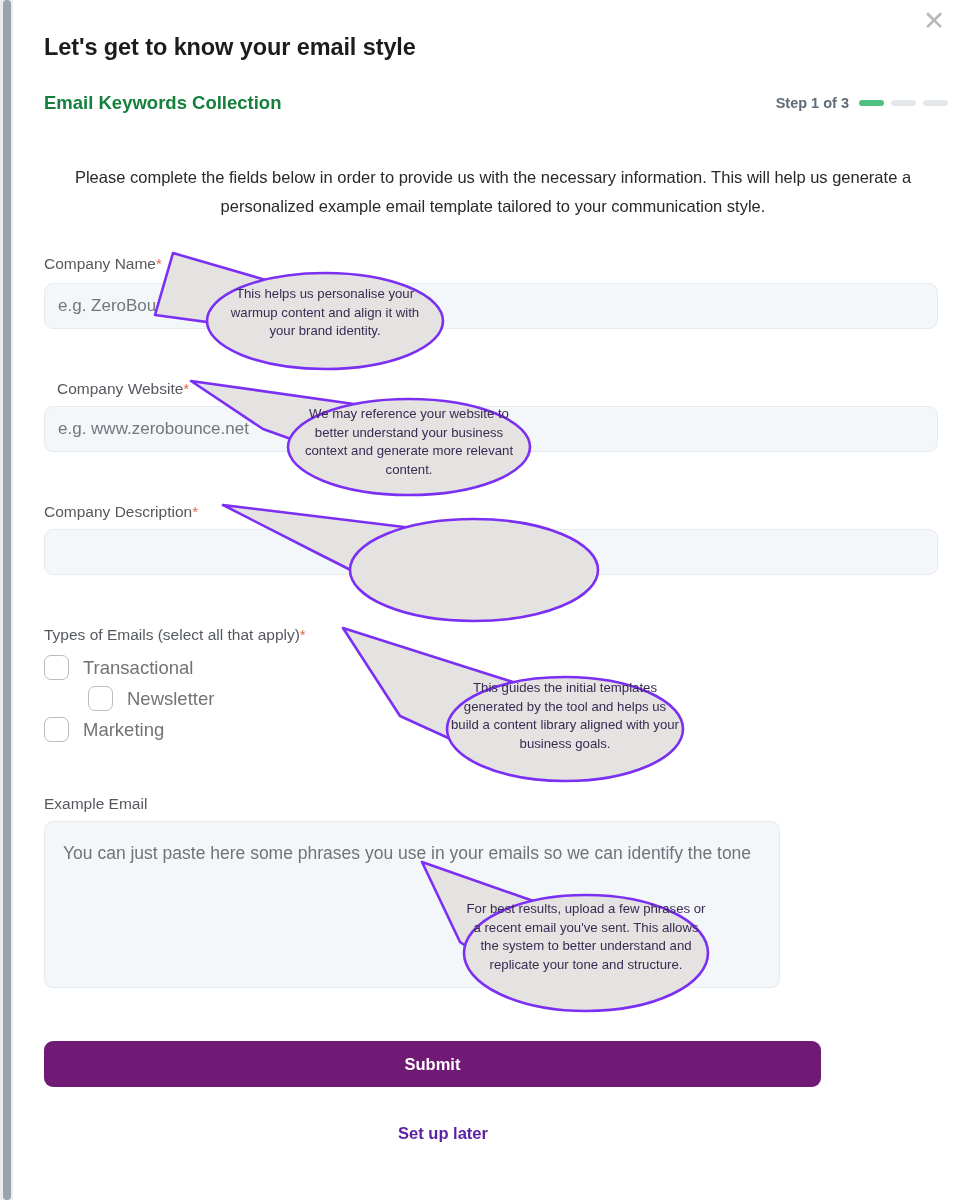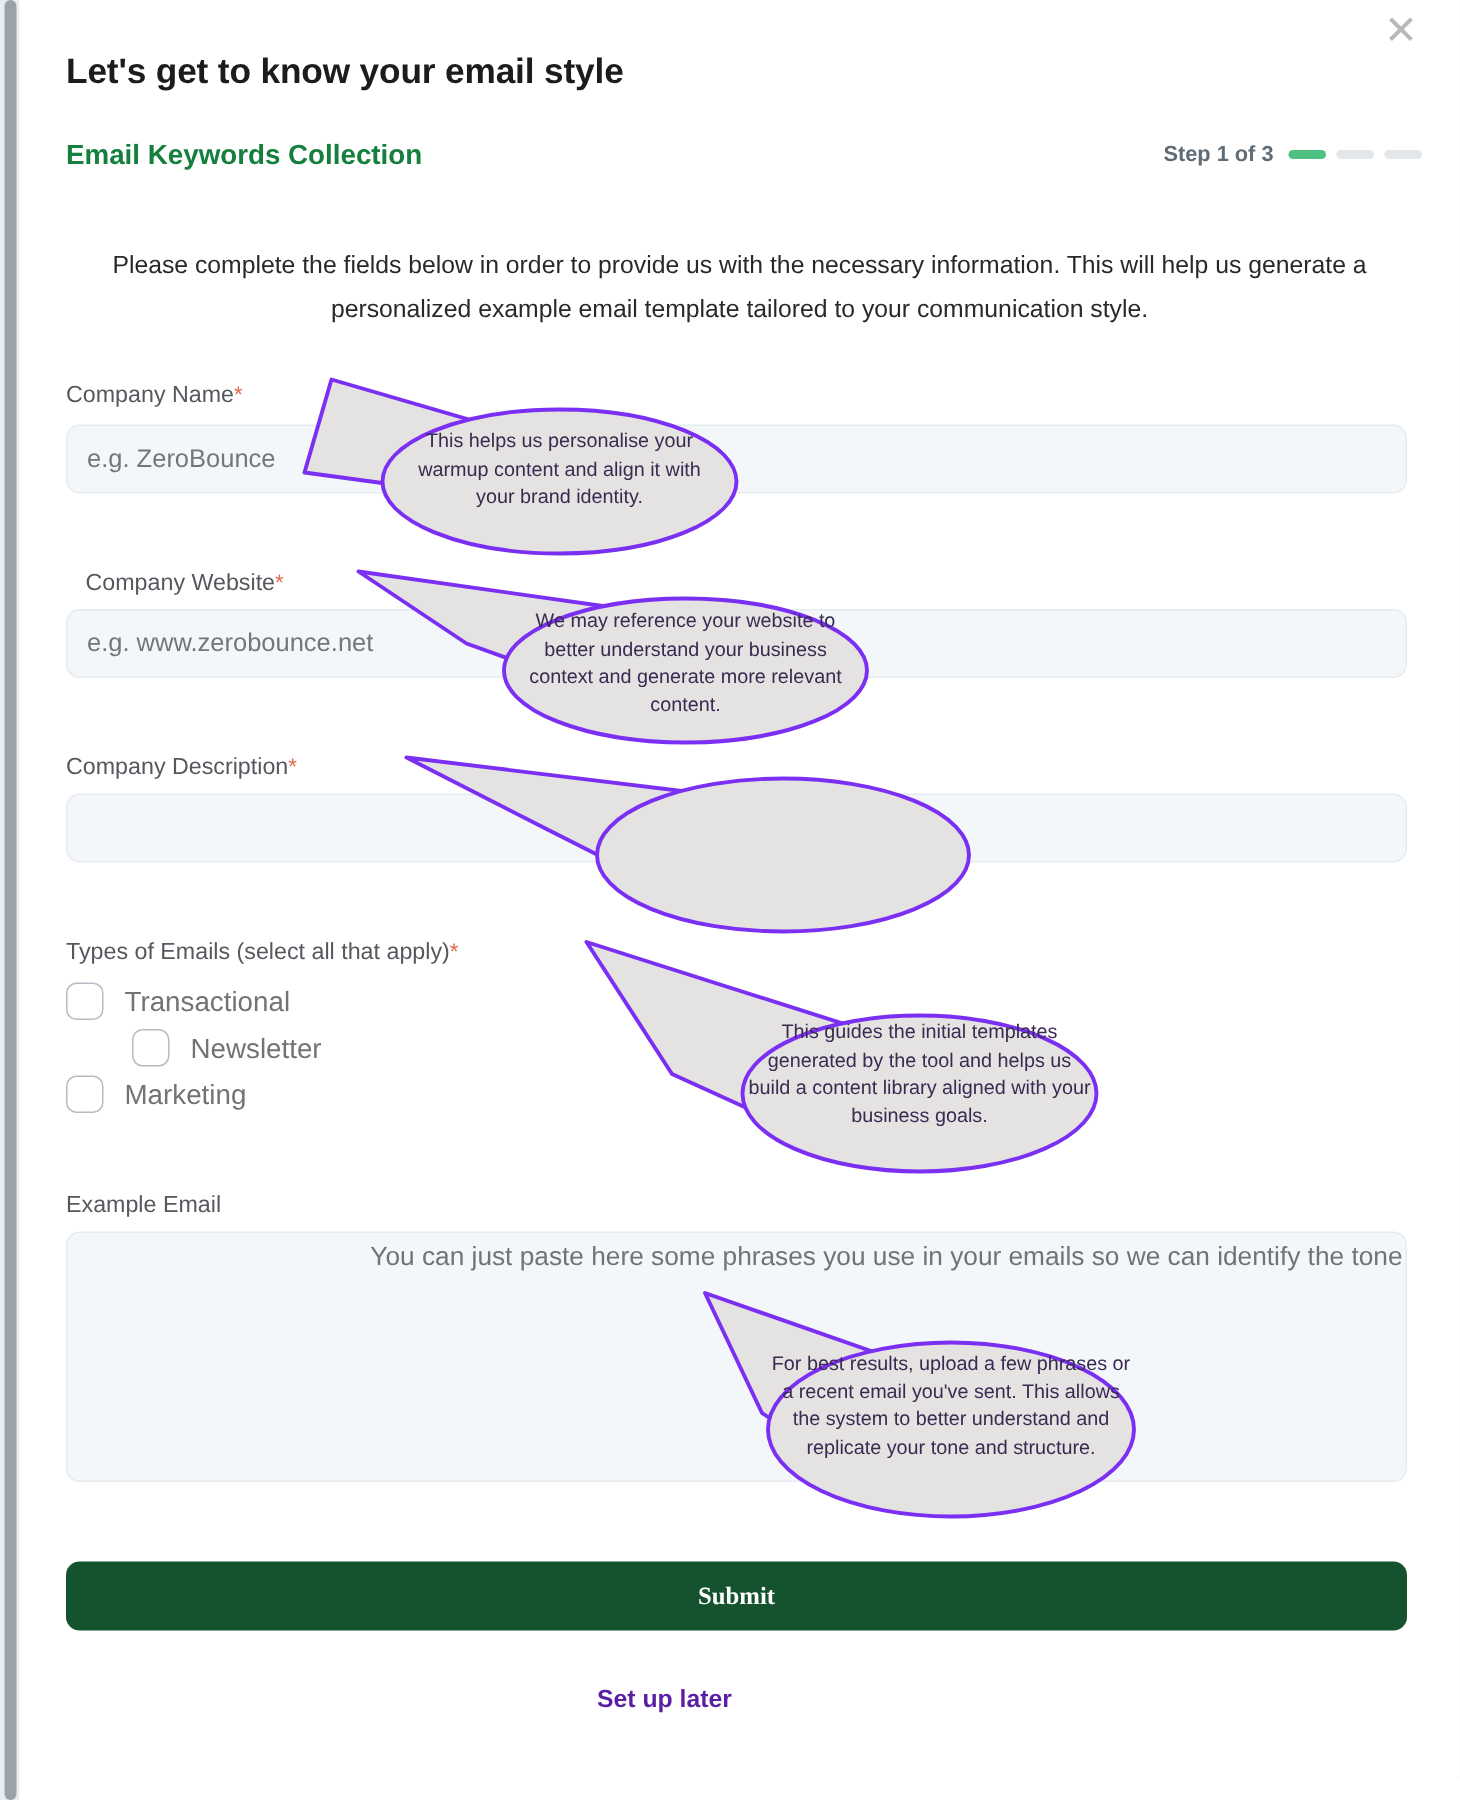--- a/index.html
+++ b/index.html
@@ -156,63 +156,61 @@
     color: #737373;
   }
   #cb-transactional { top: 655px; }
   #cb-newsletter    { top: 686px; padding-left: 44px; }
   #cb-marketing     { top: 717px; }
 
   #example-email-label { left: 31px; top: 795px; }
   #example-email-area {
     position: absolute;
     left: 31px; top: 821px;
-    width: 894px; height: 167px;
+    width: 736px; height: 167px;
     background: #f4f7fa;
     border: 1px solid #e6ebf0;
     border-radius: 9px;
-    padding: 2px;
+    padding: 18px;
     font-size: 17.5px;
     color: #6f747a;
     line-height: 26px;
-    text-align: right;
   }
 
   
   #submit-btn {
     position: absolute;
     left: 31px; top: 1041px;
-    width: 894px; height: 46px;
-    background: #14532d;
+    width: 777px; height: 46px;
+    background: #701a75;
     border: none;
     border-radius: 9px;
     color: #ffffff;
     font-size: 16.5px;
     font-weight: bold;
-    font-family: Liberation Serif, serif;
+    font-family: Liberation Sans, sans-serif;
     cursor: pointer;
   }
   #setup-later {
     position: absolute;
     left: 0; top: 1124px;
     width: 860px;
     text-align: center;
     font-size: 16.5px;
     font-weight: bold;
     color: #5b1fa3;
     cursor: pointer;
   }
 
   
   #callout-layer {
     position: absolute;
     left: 0; top: 0;
     width: 808px; height: 1200px;
     pointer-events: none;
-    margin-left: 48px;
   }
   .callout-text {
     position: absolute;
     text-align: center;
     font-family: "Liberation Sans", sans-serif;
     font-size: 13.2px;
     line-height: 18.5px;
     color: #3a2a52;
     pointer-events: none;
   }

